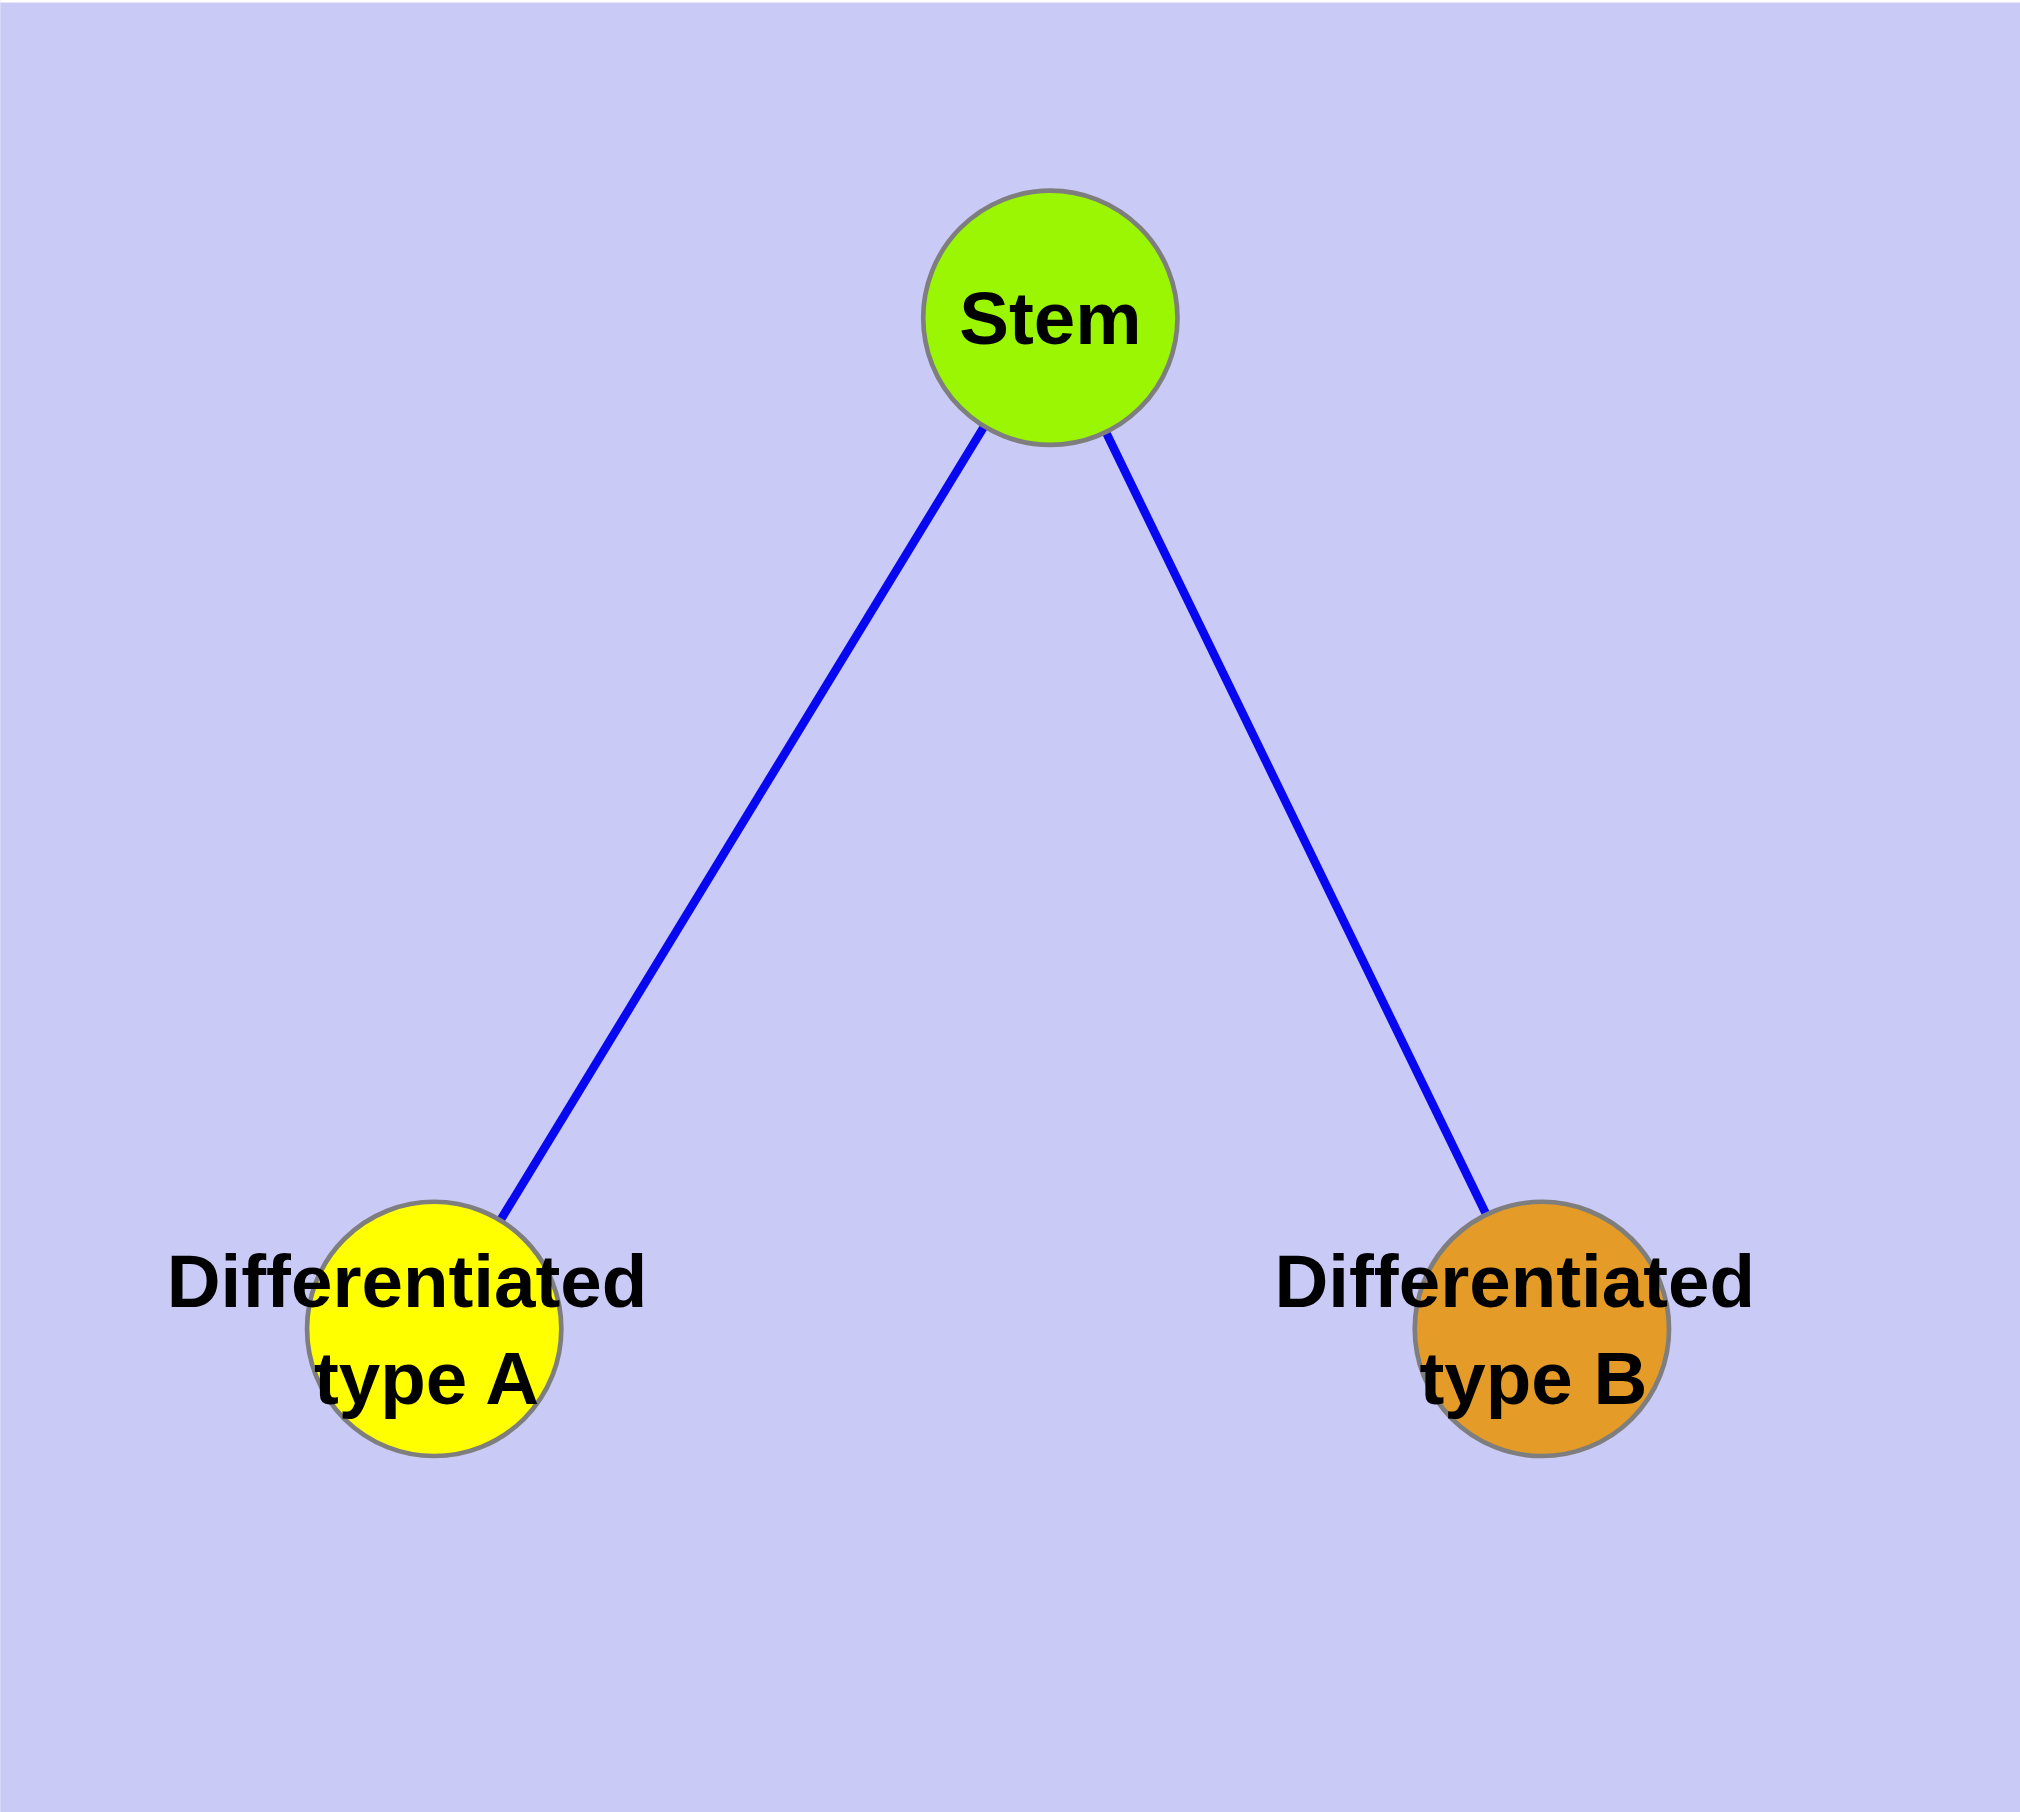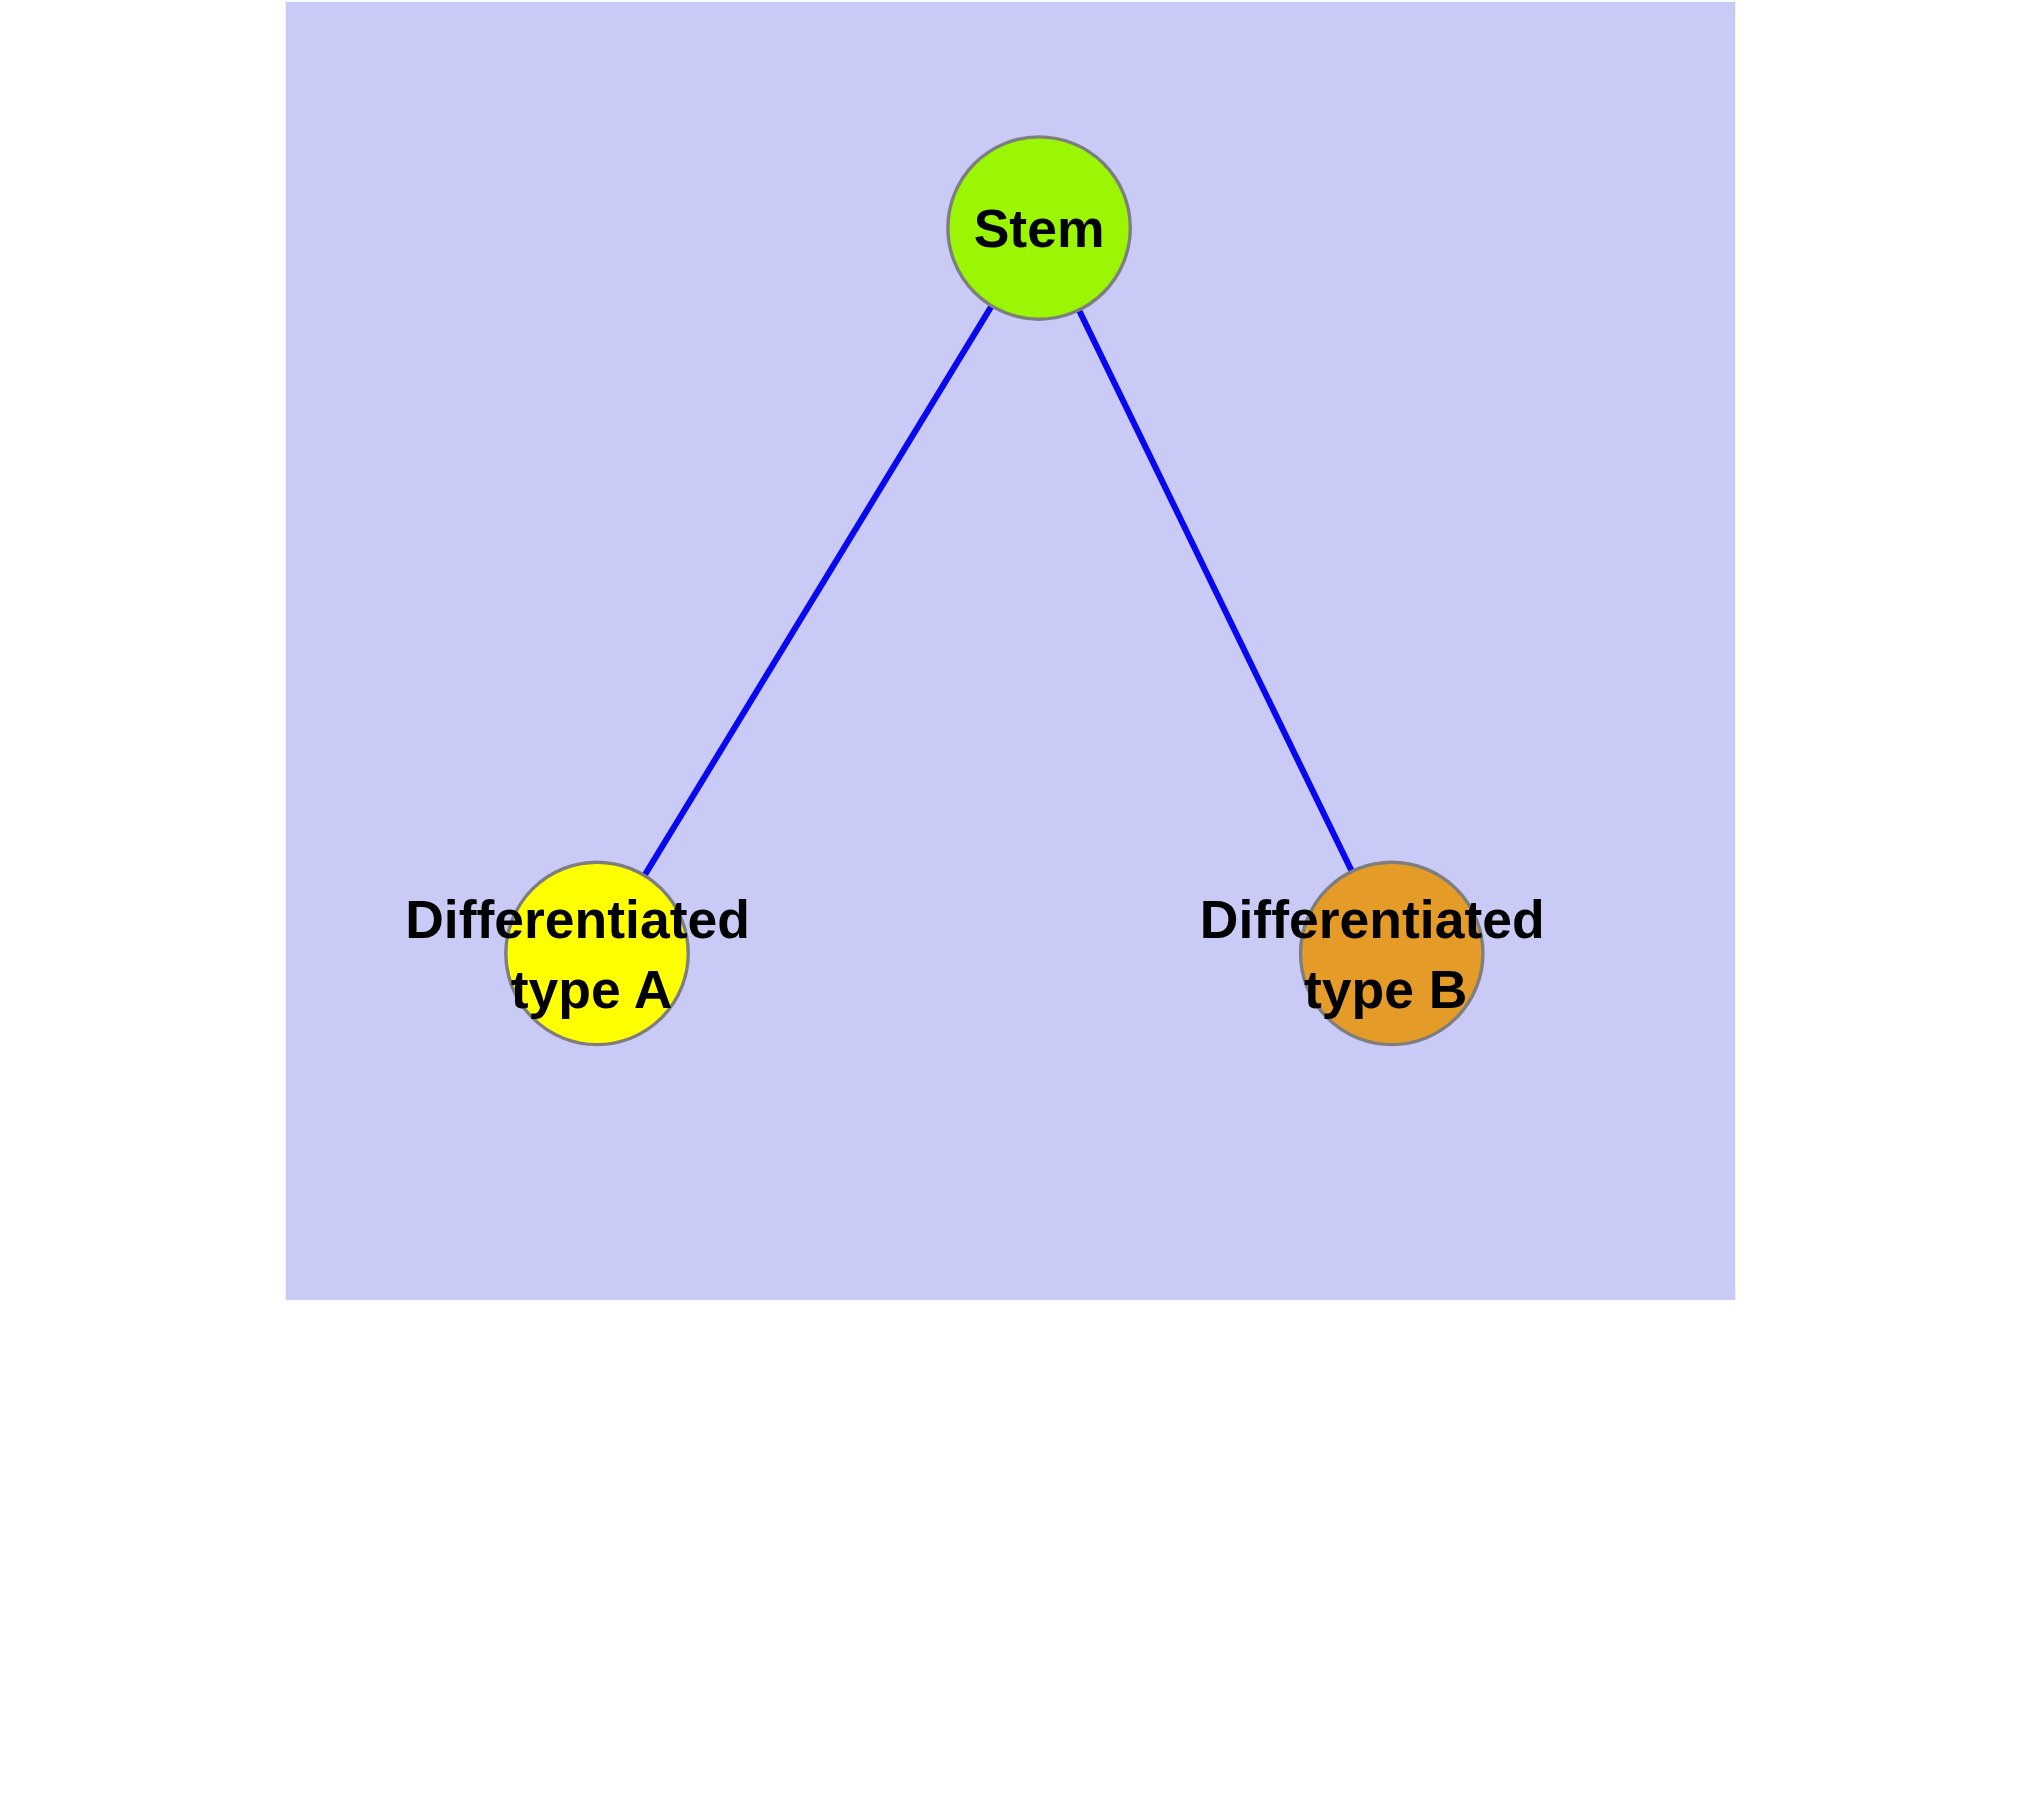--- a/index.html
+++ b/index.html
@@ -2,21 +2,21 @@
 <html style="font-size:13.6px"><head>
 <meta charset="utf-8">
 <style>
   html, body {
     margin: 0;
     padding: 0;
     background: #ffffff;
   }
   .figure-wrap {
     width: 2021px;
-    height: 1300px;
+    height: 1812px;
     position: relative;
     overflow: hidden;
   }
   svg.graph {
     display: block;
     width: 100%;
     height: 100%;
   }
   .node-label {
     font-family: "Liberation Sans", sans-serif;

